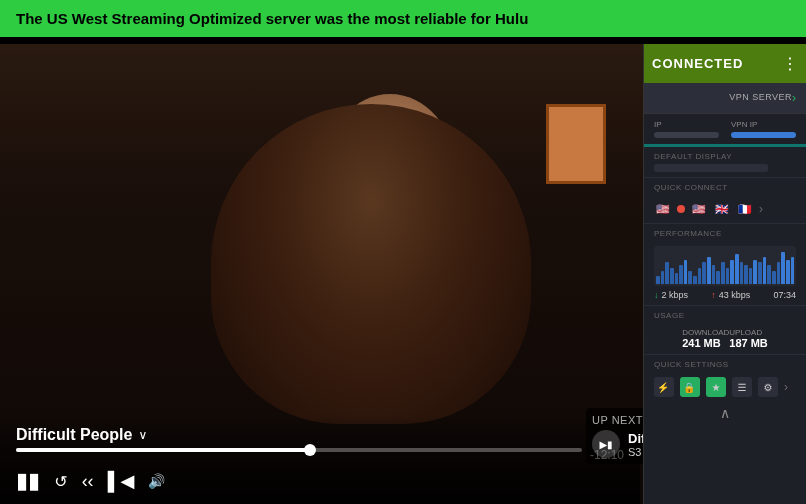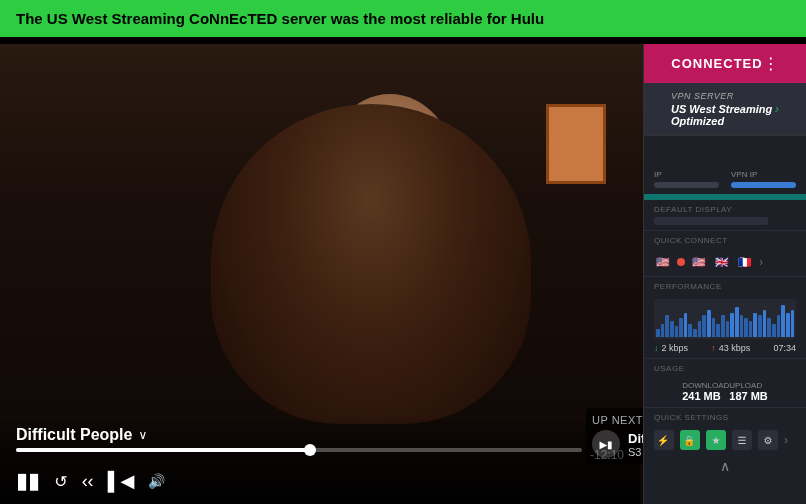--- a/index.html
+++ b/index.html
@@ -208,47 +208,46 @@
       top: 44px;
       right: 0;
       width: 163px;
       height: 460px;
       background: #1e2028;
       border-left: 1px solid #333;
       overflow: hidden;
     }
 
     .vpn-header {
-      background: #be185d;
-      padding: 10px 22px;
-      display: flex;
-      align-items: center;
-      justify-content: center;
+      background: #4d7c0f;
+      padding: 10px 8px;
+      display: flex;
+      align-items: center;
+      justify-content: space-between;
     }
     .vpn-connected-text {
       color: #fff;
       font-size: 13px;
       font-weight: bold;
       letter-spacing: 1px;
       text-transform: uppercase;
     }
     .vpn-dots {
       color: #fff;
       font-size: 16px;
       cursor: pointer;
     }
 
     .vpn-server-row {
       background: #2c2f3a;
-      padding: 8px 27px;
+      padding: 8px 10px;
       display: flex;
       align-items: center;
       justify-content: flex-end;
       border-bottom: 1px solid #333;
-      font-style: italic;
     }
     .vpn-server-label {
       color: #aaa;
       font-size: 9px;
       text-transform: uppercase;
       margin-bottom: 2px;
       letter-spacing: 0.5px;
     }
     .vpn-server-name {
       color: #fff;
@@ -257,22 +256,21 @@
     }
     .vpn-chevron-right {
       color: #27ae60;
       font-size: 12px;
     }
 
     .vpn-ip-row {
       display: flex;
       padding: 6px 10px;
       gap: 12px;
-      border-bottom: 6px solid #0f766e;
-      margin-top: 28px;
+      border-bottom: 3px solid #0f766e;
     }
     .vpn-ip-col {
       flex: 1;
     }
     .vpn-ip-label {
       color: #888;
       font-size: 8px;
       text-transform: uppercase;
       margin-bottom: 2px;
     }
@@ -405,21 +403,21 @@
     .chevron-up-btn {
       color: #888;
       font-size: 14px;
       cursor: pointer;
     }
   </style>
 </head>
 <body>
 
 <div class="banner">
-  <div class="banner-text">The US West Streaming CoNnEcTED server was the most reliable for Hulu</div>
+  <div class="banner-text">The US West Streaming Optimized server was the most reliable for Hulu</div>
 </div>
 
 <div class="video-area">
   <div class="video-bg">
     <div class="room-bg"></div>
     <div class="frame-accent"></div>
     <div class="person-head"></div>
     <div class="person-shape"></div>
   </div>
 
@@ -469,21 +467,20 @@
 <div class="vpn-panel">
 
   <div class="vpn-header">
     <span class="vpn-connected-text">CoNnEcTED</span>
     <span class="vpn-dots">⋮</span>
   </div>
 
   <div class="vpn-server-row">
     <div>
       <div class="vpn-server-label">VPN SERVER</div>
-      <div class="vpn-server-name">US West Streaming Optimized</div>
     </div>
     <span class="vpn-chevron-right">›</span>
   </div>
 
   <div class="vpn-ip-row">
     <div class="vpn-ip-col">
       <div class="vpn-ip-label">IP</div>
       <div class="vpn-ip-bar"></div>
     </div>
     <div class="vpn-ip-col">

